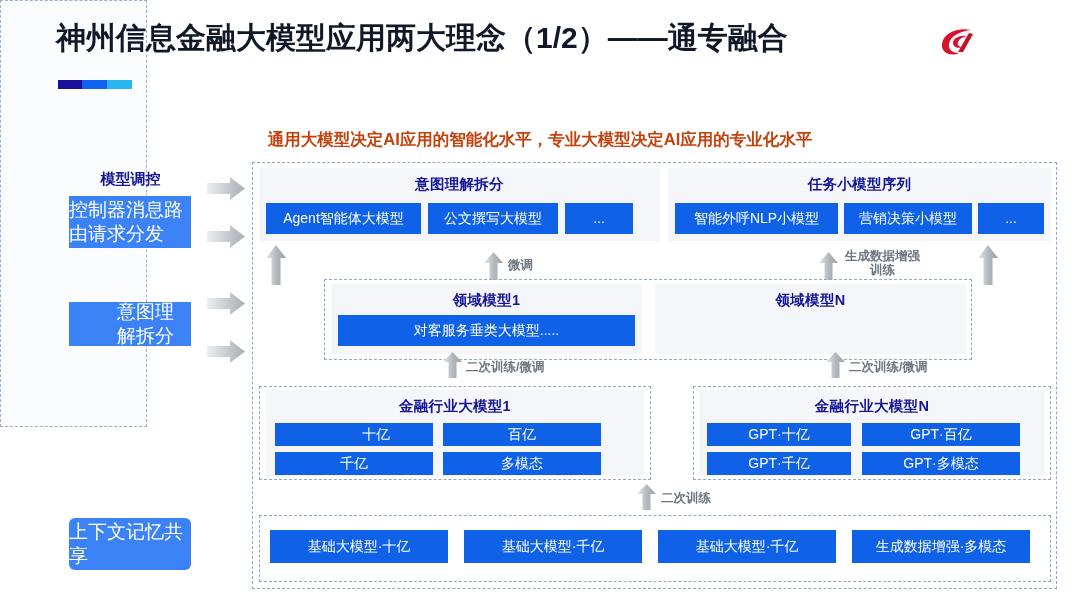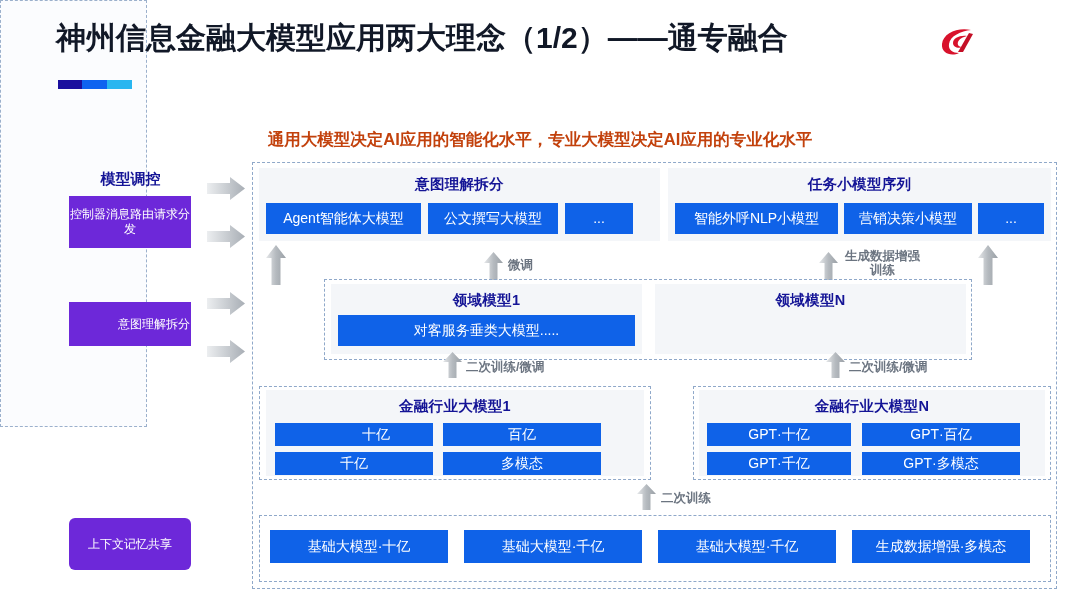--- a/index.html
+++ b/index.html
@@ -78,23 +78,23 @@
   
   #sidebar-panel{
     left:57px;top:162px;width:147px;height:427px;
     border:1px dashed #9bb0cc;background:#fbfcfe;box-sizing:border-box;
   }
   #sidebar-title{
     position:absolute;left:57px;top:170px;width:147px;text-align:center;
     font-size:15px;font-weight:bold;color:#141496;
   }
   .side-box{
-    position:absolute;left:69px;width:122px;background:#6d28d9;color:#fff;
-    display:flex;align-items:center;justify-content:center;text-align:center;
-    font-size:12px;line-height:1.25;box-sizing:border-box;
+    position:absolute;left:69px;width:122px;background:#3b82f6;color:#fff;
+    display:flex;align-items:center;justify-content:center;
+    font-size:19px;line-height:1.25;box-sizing:border-box;
   }
 
   
   .garrow-r{
     position:absolute;width:38px;height:23px;
   }
   
   .garrow-u{position:absolute;}
 
   .alabel{

